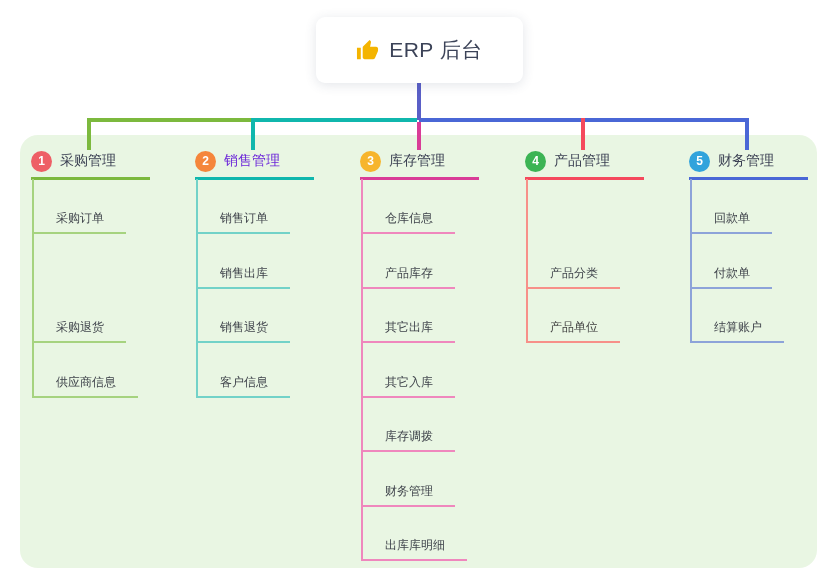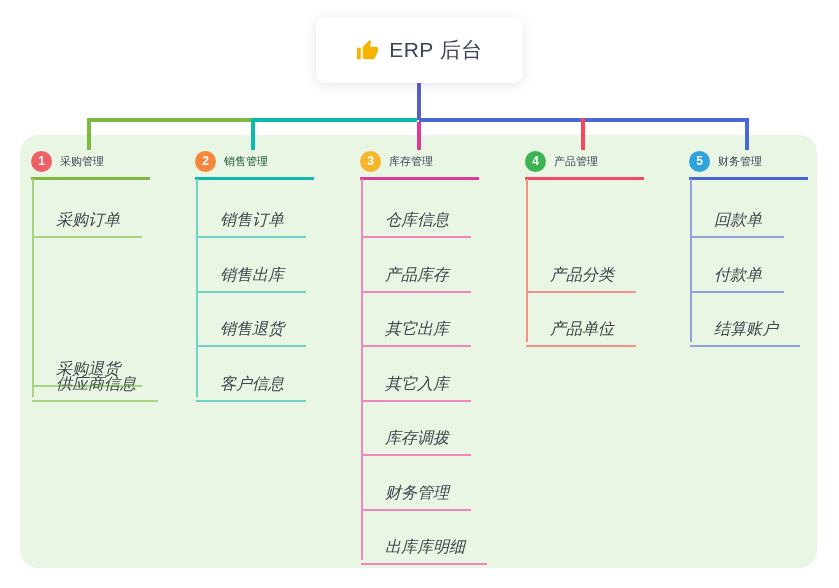--- a/index.html
+++ b/index.html
@@ -26,27 +26,26 @@
   .branch-header{
     position:absolute;display:flex;align-items:center;gap:8px;
     padding-bottom:4px;border-bottom:3px solid transparent;
     width:119px;box-sizing:border-box;height:31px;
   }
   .badge{
     width:21px;height:21px;border-radius:50%;flex:0 0 auto;
     color:#fff;font-size:12px;font-weight:bold;
     display:flex;align-items:center;justify-content:center;
   }
-  .branch-label{font-size:11px;font-weight:500;white-space:nowrap;}
+  .branch-label{font-size:14px;font-weight:500;white-space:nowrap;}
   .child-node{
     position:absolute;display:inline-block;white-space:nowrap;
-    font-size:16px;
+    font-size:12px;
     padding:0 22px 5px 24px;
     border-bottom:2px solid transparent;
-    font-style:italic;
   }
 </style>
 </head>
 <body style="background: rgb(255, 255, 255);">
 
 <div id="canvas">
   <div class="panel" style="background: rgb(233, 246, 227);"></div>
 
   <div class="root-card">
     <svg class="thumb-icon" viewBox="0 0 24 24" aria-hidden="true">
@@ -62,25 +61,25 @@
     <div class="seg" style="left: 251px; top: 118px; width: 4px; height: 32px; background: rgb(16, 183, 173); z-index: 4;"></div>
     <div class="seg" style="left: 417px; top: 122px; width: 4px; height: 28px; background: rgb(217, 60, 151); z-index: 4;"></div>
     <div class="seg" style="left: 581px; top: 118px; width: 4px; height: 32px; background: rgb(245, 73, 93); z-index: 4;"></div>
     <div class="seg" style="left: 745px; top: 118px; width: 4px; height: 32px; background: rgb(74, 103, 214); z-index: 4;"></div>
     <div class="branch-header" style="left: 31px; top: 149px; border-bottom-color: rgb(124, 185, 62);">
       <span class="badge" style="background: rgb(238, 95, 102);">1</span>
       <span class="branch-label" style="color: rgb(58, 63, 82);">采购管理</span>
     </div>
     <div class="seg" style="left: 32px; top: 179px; width: 2px; height: 217.5px; background: rgb(166, 211, 127); z-index: 1;"></div>
     <div class="child-node" style="left: 32px; top: 210px; border-bottom-color: rgb(166, 211, 127); color: rgb(63, 67, 75);">采购订单</div>
-    <div class="child-node" style="left: 32px; top: 319px; border-bottom-color: rgb(166, 211, 127); color: rgb(63, 67, 75); margin-top: 40px;">采购退货</div>
+    <div class="child-node" style="left: 32px; top: 319px; border-bottom-color: rgb(166, 211, 127); color: rgb(63, 67, 75);">采购退货</div>
     <div class="child-node" style="left: 32px; top: 373.5px; border-bottom-color: rgb(166, 211, 127); color: rgb(63, 67, 75);">供应商信息</div>
     <div class="branch-header" style="left: 195px; top: 149px; border-bottom-color: rgb(16, 183, 173);">
       <span class="badge" style="background: rgb(245, 134, 59);">2</span>
-      <span class="branch-label" style="color: #14532d;">销售管理</span>
+      <span class="branch-label" style="color: #6d28d9;">销售管理</span>
     </div>
     <div class="seg" style="left: 196px; top: 179px; width: 2px; height: 217.5px; background: rgb(114, 210, 200); z-index: 1;"></div>
     <div class="child-node" style="left: 196px; top: 210px; border-bottom-color: rgb(114, 210, 200); color: rgb(63, 67, 75);">销售订单</div>
     <div class="child-node" style="left: 196px; top: 264.5px; border-bottom-color: rgb(114, 210, 200); color: rgb(63, 67, 75);">销售出库</div>
     <div class="child-node" style="left: 196px; top: 319px; border-bottom-color: rgb(114, 210, 200); color: rgb(63, 67, 75);">销售退货</div>
     <div class="child-node" style="left: 196px; top: 373.5px; border-bottom-color: rgb(114, 210, 200); color: rgb(63, 67, 75);">客户信息</div>
     <div class="branch-header" style="left: 360px; top: 149px; border-bottom-color: rgb(217, 60, 151);">
       <span class="badge" style="background: rgb(247, 181, 44);">3</span>
       <span class="branch-label" style="color: rgb(58, 63, 82); font-family: Liberation Serif, serif;">库存管理</span>
     </div>

